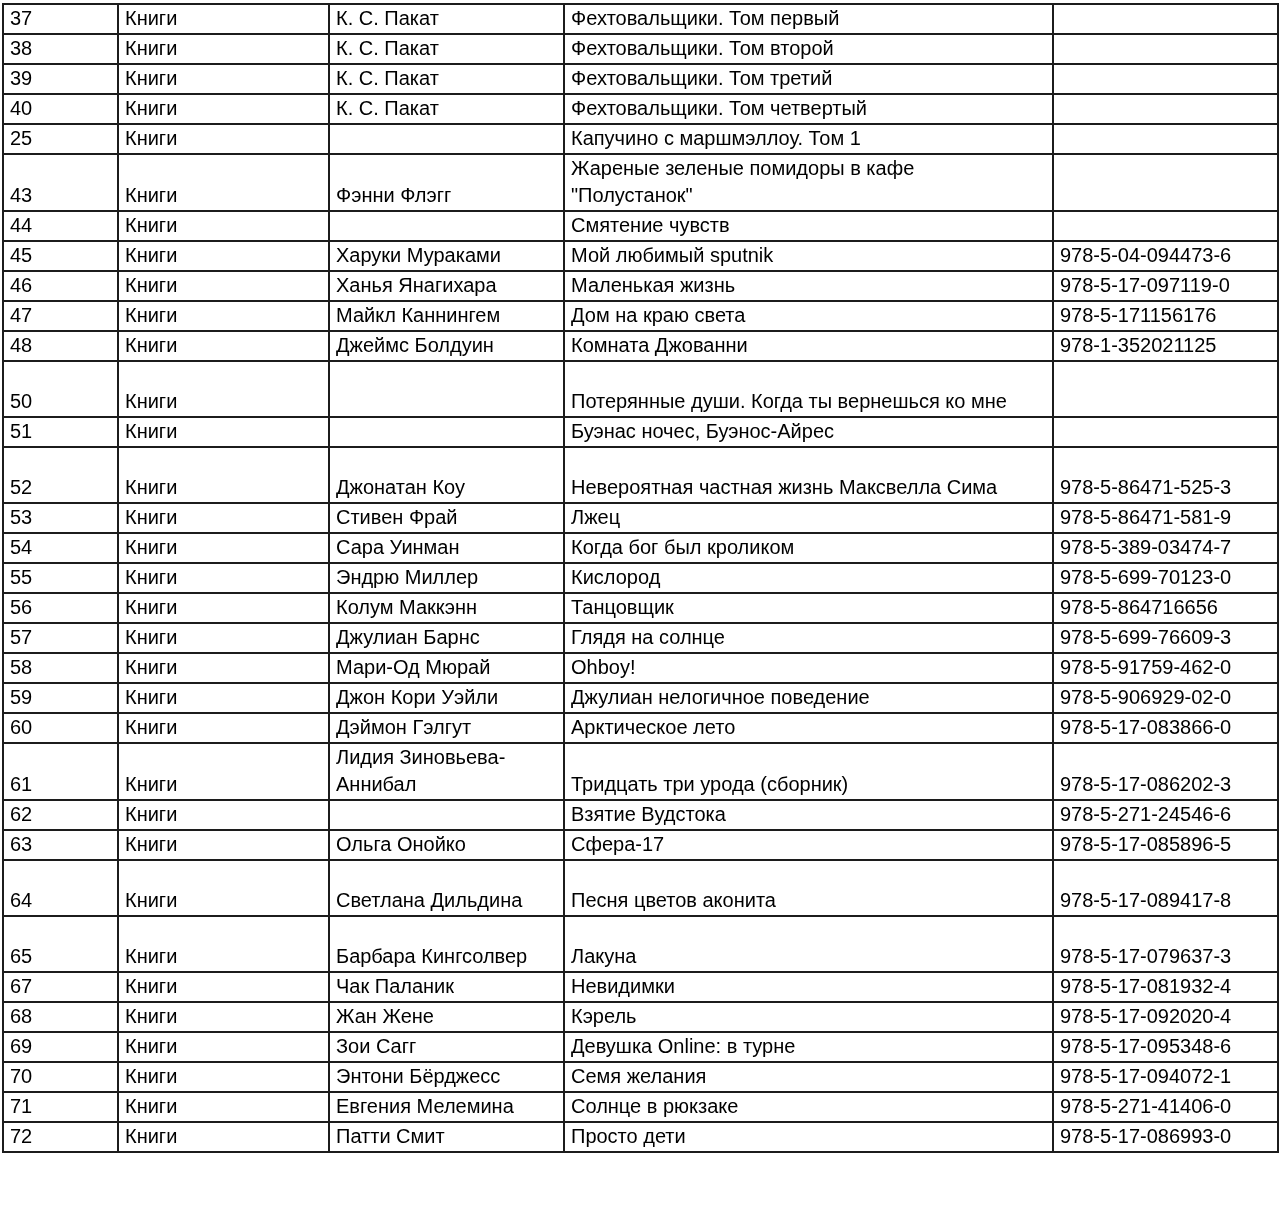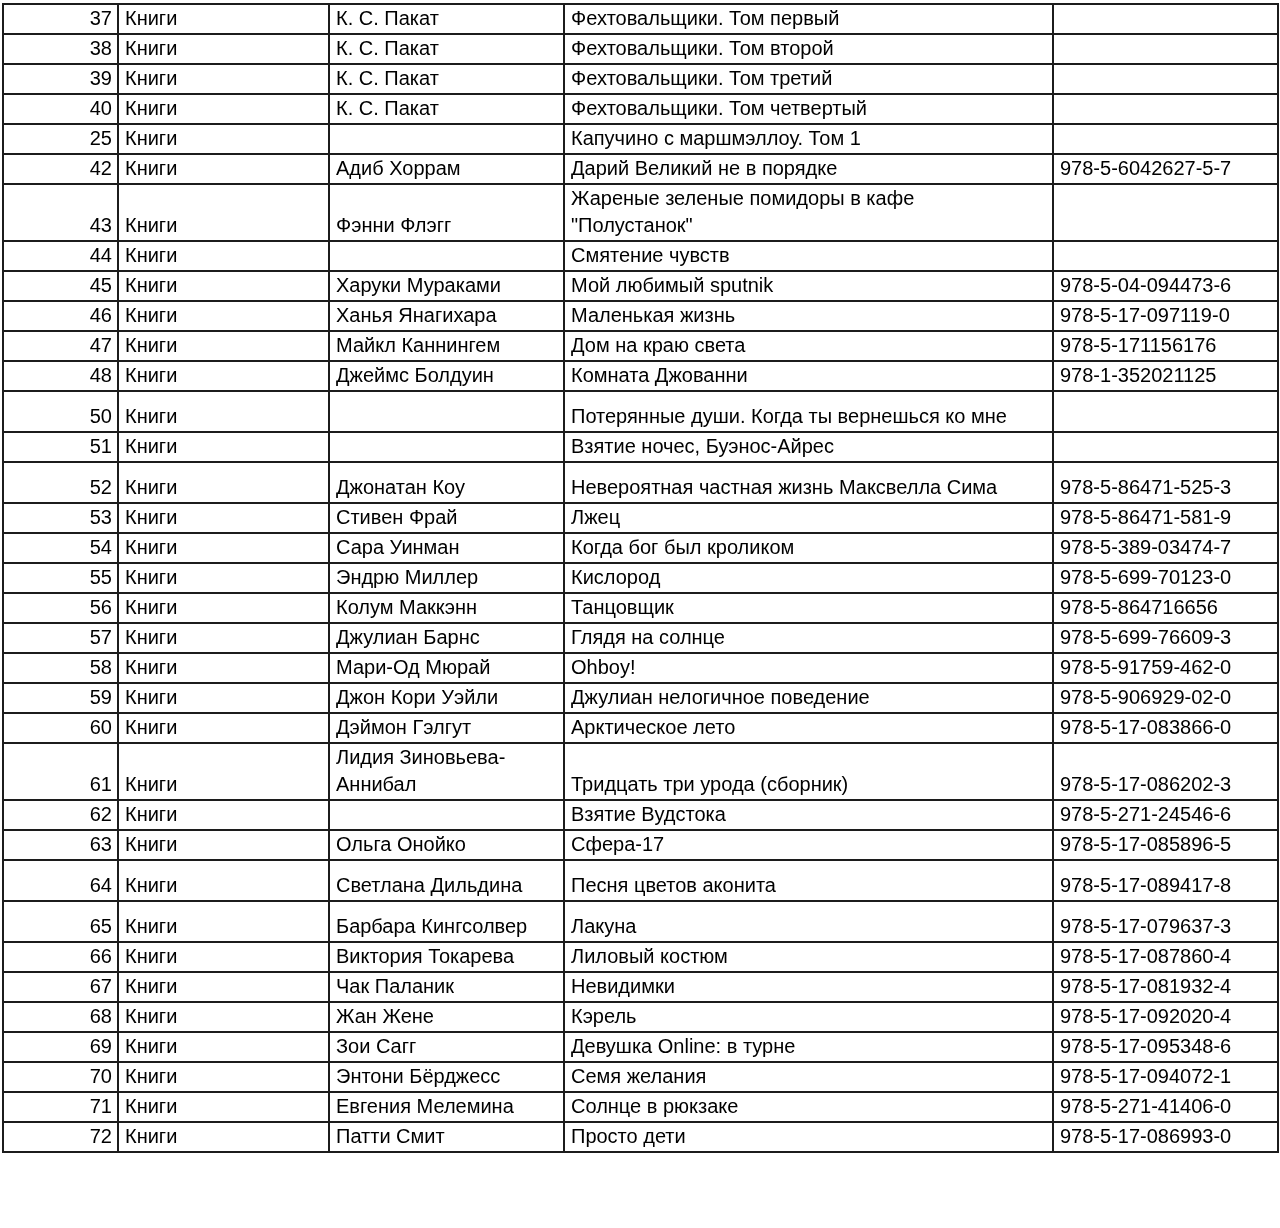--- a/index.html
+++ b/index.html
@@ -30,27 +30,26 @@
     padding: 0 5px 1px 6px;
     overflow: hidden;
     white-space: pre-line;
   }
   table.books col.c-num   { width: 115px; }
   table.books col.c-cat   { width: 211px; }
   table.books col.c-auth  { width: 235px; }
   table.books col.c-title { width: 489px; }
   table.books col.c-isbn  { width: 225px; }
   td.num {
-    text-align: right;
     padding-right: 8px;
     white-space: nowrap;
     margin-top: 27px;
   }
   tr.r-s { height: 27.5px; }
-  tr.r-t { height: 41px; }
+  tr.r-t { height: 56px; }
 </style>
 </head>
 <body>
 
 <table class="books">
   <colgroup>
     <col class="c-num">
     <col class="c-cat">
     <col class="c-auth">
     <col class="c-title">
@@ -85,27 +84,20 @@
     <td>Фехтовальщики. Том четвертый</td>
     <td></td>
   </tr>
       <tr class="r-s">
     <td class="num">25</td>
     <td>Книги</td>
     <td></td>
     <td>Капучино с маршмэллоу. Том 1</td>
     <td></td>
   </tr>
-      <tr class="r-s">
-    <td class="num">42</td>
-    <td>Книги</td>
-    <td>Адиб Хоррам</td>
-    <td>Дарий Великий не в порядке</td>
-    <td>978-5-6042627-5-7</td>
-  </tr>
       <tr class="r-t">
     <td class="num">43</td>
     <td>Книги</td>
     <td>Фэнни Флэгг</td>
     <td>Жареные зеленые помидоры в кафе
 "Полустанок"</td>
     <td></td>
   </tr>
       <tr class="r-s">
     <td class="num">44</td>
@@ -146,21 +138,21 @@
     <td class="num">50</td>
     <td>Книги</td>
     <td></td>
     <td>Потерянные души. Когда ты вернешься ко мне</td>
     <td></td>
   </tr>
       <tr class="r-s">
     <td class="num">51</td>
     <td>Книги</td>
     <td></td>
-    <td>Взятие ночес, Буэнос-Айрес</td>
+    <td>Буэнас ночес, Буэнос-Айрес</td>
     <td></td>
   </tr>
       <tr class="r-t">
     <td class="num">52</td>
     <td>Книги</td>
     <td>Джонатан Коу</td>
     <td>Невероятная частная жизнь Максвелла Сима</td>
     <td>978-5-86471-525-3</td>
   </tr>
       <tr class="r-s">
@@ -249,27 +241,20 @@
     <td>978-5-17-089417-8</td>
   </tr>
       <tr class="r-t">
     <td class="num">65</td>
     <td>Книги</td>
     <td>Барбара Кингсолвер</td>
     <td>Лакуна</td>
     <td>978-5-17-079637-3</td>
   </tr>
       <tr class="r-s">
-    <td class="num">66</td>
-    <td>Книги</td>
-    <td>Виктория Токарева</td>
-    <td>Лиловый костюм</td>
-    <td>978-5-17-087860-4</td>
-  </tr>
-      <tr class="r-s">
     <td class="num">67</td>
     <td>Книги</td>
     <td>Чак Паланик</td>
     <td>Невидимки</td>
     <td>978-5-17-081932-4</td>
   </tr>
       <tr class="r-s">
     <td class="num">68</td>
     <td>Книги</td>
     <td>Жан Жене</td>

